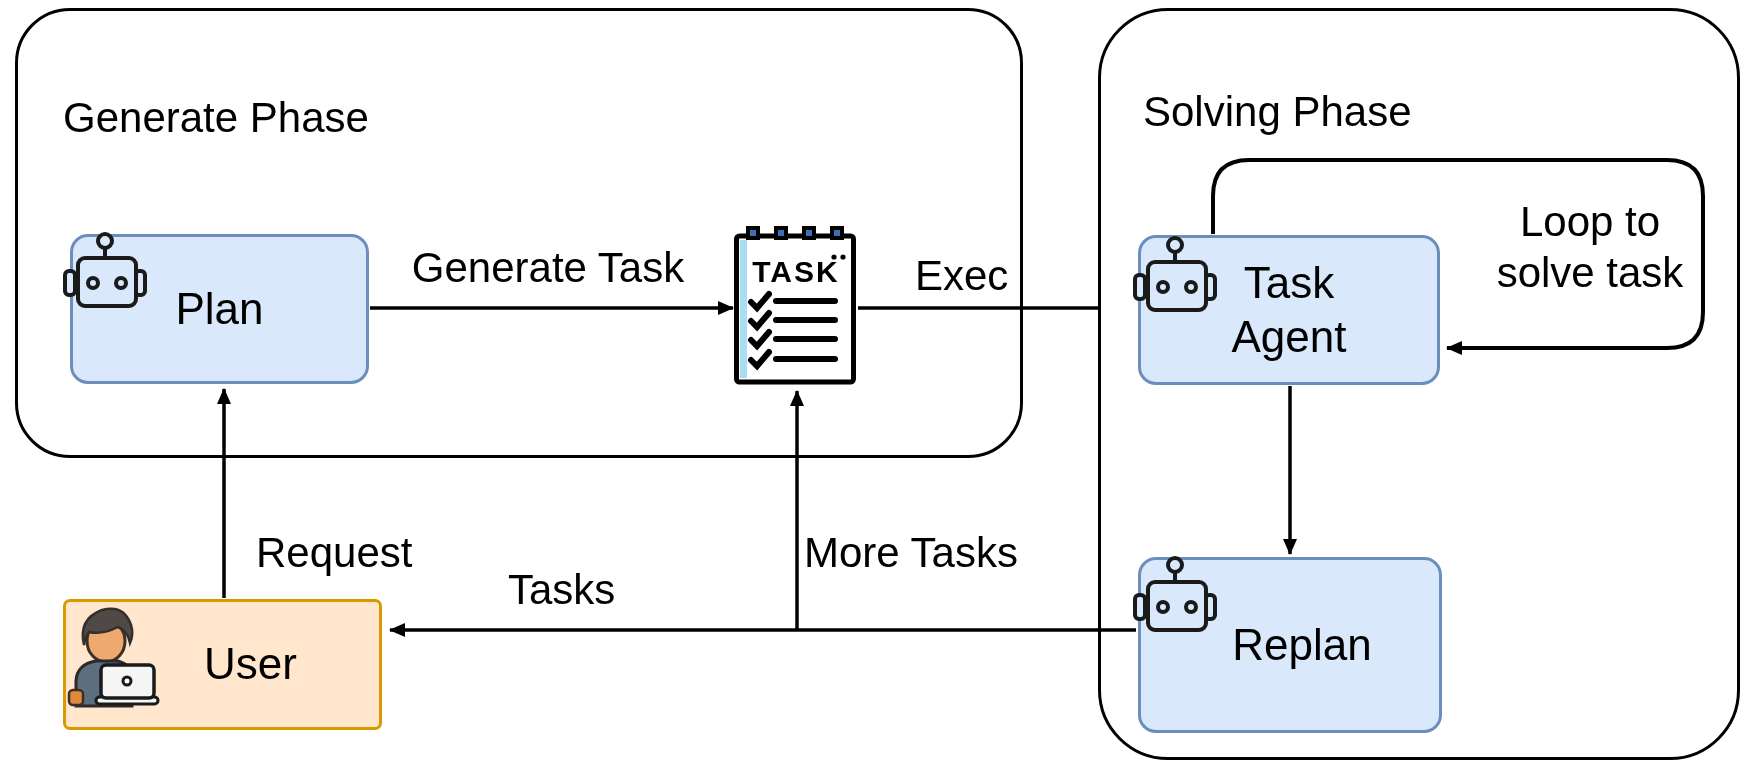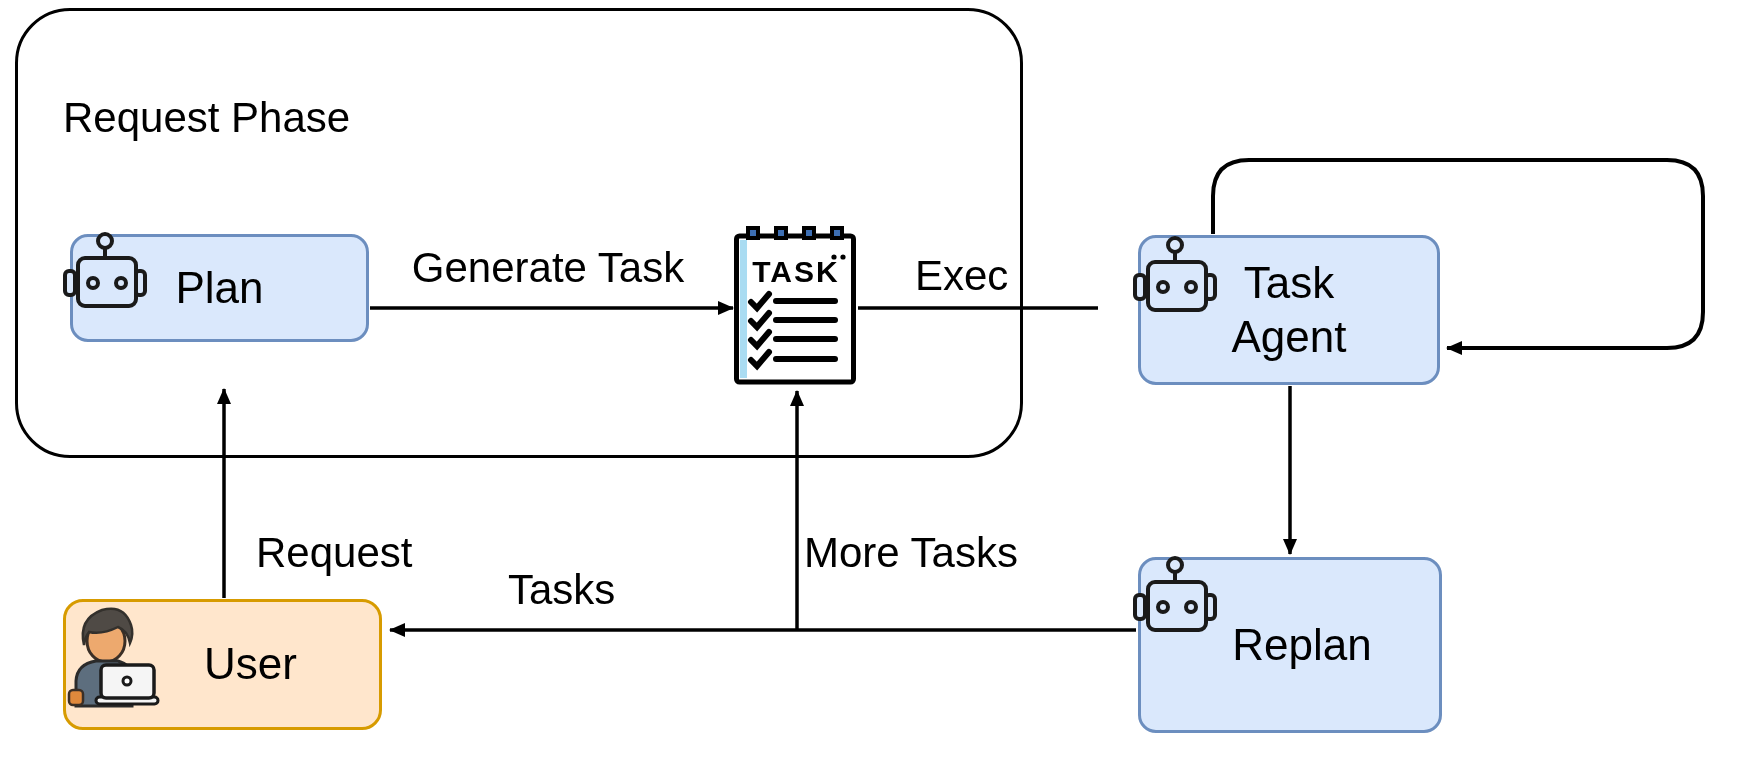--- a/index.html
+++ b/index.html
@@ -15,44 +15,47 @@
   .planning-title{left:45px;top:84px;}
   .solving-title{left:42px;top:78px;}
 
   
   svg.edges{position:absolute;left:0;top:0;width:1757px;height:782px;pointer-events:none;}
 
   
   .node{position:absolute;box-sizing:border-box;border:3px solid #6c8ebf;background:#dae8fc;
         border-radius:18px;display:flex;align-items:center;justify-content:center;
         font-size:44px;line-height:1.2;text-align:center;}
-  .plan-box{left:70px;top:234px;width:299px;height:108px;}
+  .plan-box{left:70px;top:234px;width:299px;height:150px;}
   .task-agent-box{left:1138px;top:235px;width:302px;height:150px;white-space:pre-line;line-height:1.22;}
   .replan-box{left:1138px;top:557px;width:304px;height:176px;padding-left:24px;}
   .user-box{left:63px;top:599px;width:319px;height:131px;border:3px solid #d79b00;
-            background:#ffe6cc;border-radius:20px;padding-left:56px;}
+            background:#ffe6cc;border-radius:7px;padding-left:56px;}
 
   .icon-abs{position:absolute;pointer-events:none;}
 
   
   .edge-label{position:absolute;font-size:42px;line-height:1.22;white-space:pre-line;}
   .lbl-generate{left:368px;top:242px;width:360px;text-align:center;}
   .lbl-exec{left:915px;top:250px;text-align:center;}
   .lbl-request{left:256px;top:527px;}
   .lbl-more{left:804px;top:527px;}
   .lbl-repond{left:508px;top:564px;}
   .lbl-loop{left:1460px;top:196px;width:260px;text-align:center;}
 </style>
 </head>
 <body>
 
 <div class="canvas">
 
   <div class="container planning">
-    <div class="phase-title planning-title">Request Phase</div>
+    <div class="phase-title planning-title">Generate Phase</div>
+  </div>
+  <div class="container solving">
+    <div class="phase-title solving-title">Solving Phase</div>
   </div>
 
   <svg class="edges" viewBox="0 0 1757 782">
     <defs>
       <marker id="arrow" markerUnits="userSpaceOnUse" markerWidth="20" markerHeight="18" refX="15" refY="7" orient="auto">
         <path d="M0,0 L16,7 L0,14 Z" fill="#000"></path>
       </marker>
     </defs>
     <path d="M370,308 L733,308" stroke="#000" stroke-width="3.5" fill="none" marker-end="url(#arrow)"></path>
     <path d="M858,308 L1098,308" stroke="#000" stroke-width="3.5" fill="none"></path>
@@ -148,14 +151,16 @@
     <rect x="32" y="96" width="62" height="7" rx="3.5" fill="#f5f5f5" stroke="#1a1a1a" stroke-width="3"></rect>
     <rect x="37" y="64" width="53" height="33" rx="5" fill="#f5f5f5" stroke="#1a1a1a" stroke-width="3.5"></rect>
     <circle cx="63" cy="80" r="4" fill="#ffffff" stroke="#1a1a1a" stroke-width="3"></circle>
   </svg>
 
   <div class="edge-label lbl-generate">Generate Task</div>
   <div class="edge-label lbl-exec">Exec</div>
   <div class="edge-label lbl-request">Request</div>
   <div class="edge-label lbl-more">More Tasks</div>
   <div class="edge-label lbl-repond">Tasks</div>
+  <div class="edge-label lbl-loop">Loop to
+solve task</div>
 
 </div>
 
 </body></html>

